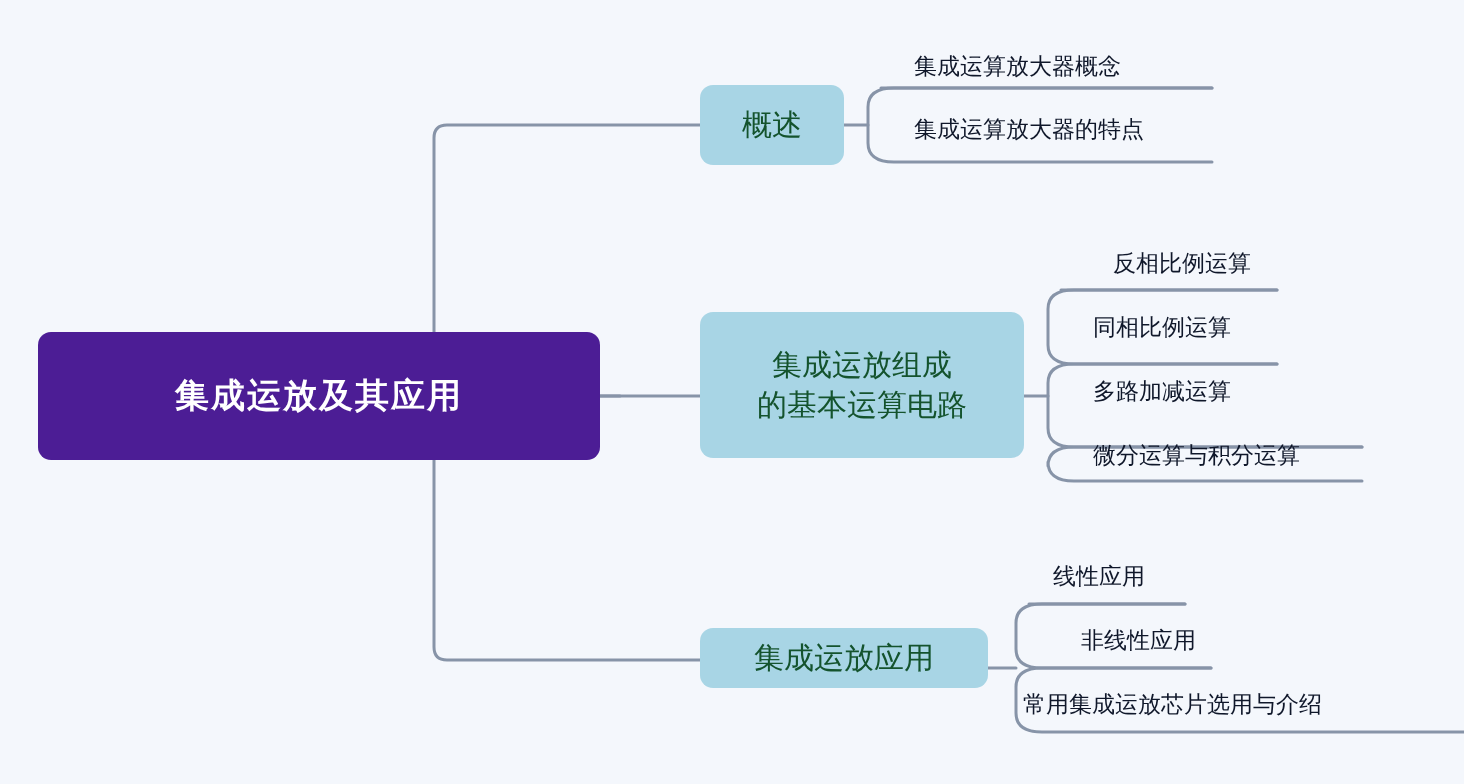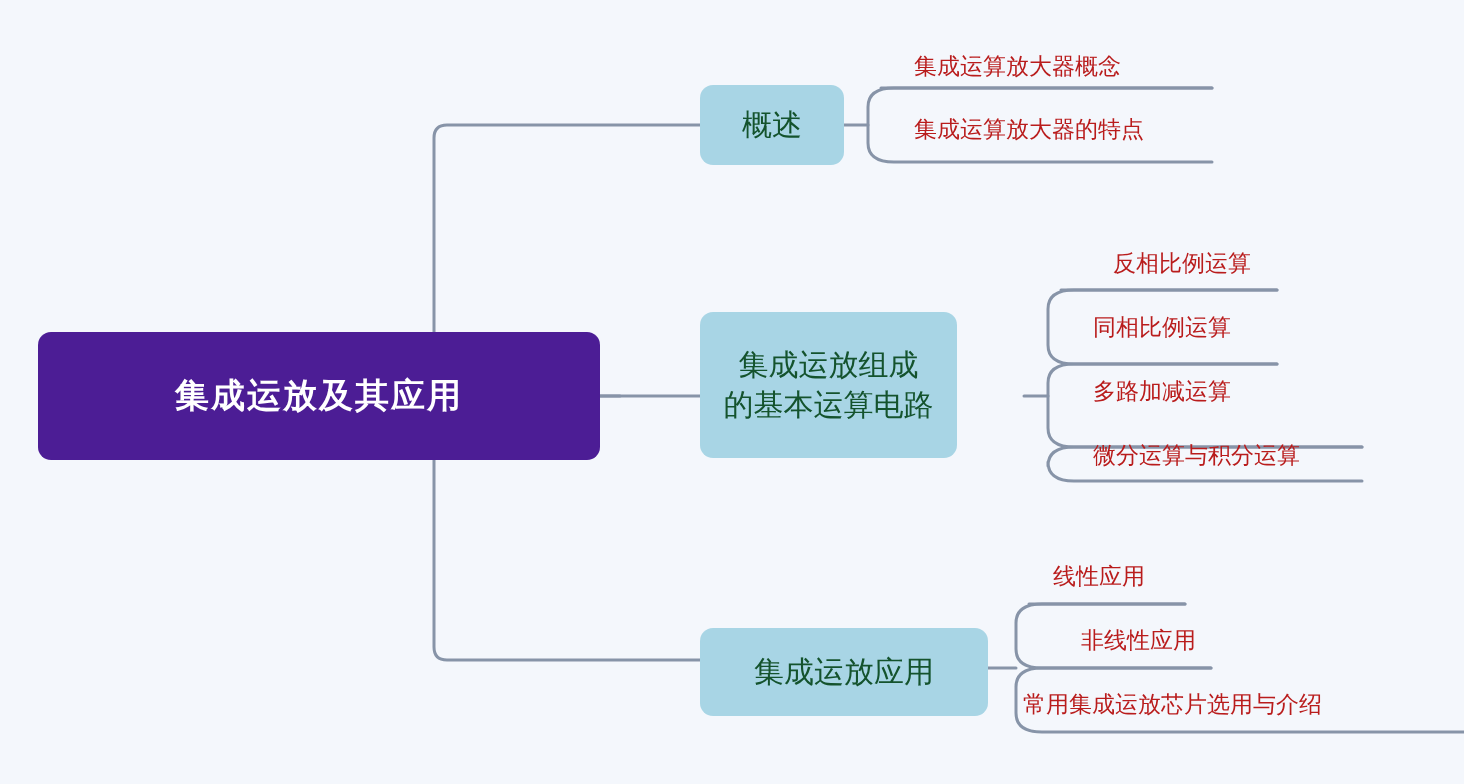--- a/index.html
+++ b/index.html
@@ -44,21 +44,21 @@
   .branch-node {
     background: #a8d5e5;
     border-radius: 13px;
     color: #14532d;
     font-size: 30px;
     line-height: 1.32;
     font-weight: normal;
   }
   .leaf-label {
     position: absolute;
-    color: #b91c1c;
+    color: #0f172a;
     font-size: 23px;
     white-space: nowrap;
     line-height: 1;
   }
 </style>
 </head>
 <body>
 
 <div id="mindmap-root">
 
@@ -89,26 +89,26 @@
   </svg>
 
   <div class="node-box root-node" style="left:38px; top:332px; width:562px; height:128px;">
     <span>集成运放及其应用</span>
   </div>
 
   <div class="node-box branch-node" style="left:700px; top:85px; width:144px; height:80px;">
     <span>概述</span>
   </div>
 
-  <div class="node-box branch-node" style="left:700px; top:312px; width:257px; height:146px; flex-direction:column;">
+  <div class="node-box branch-node" style="left:700px; top:312px; width:324px; height:146px; flex-direction:column;">
     <span>集成运放组成</span>
     <span>的基本运算电路</span>
   </div>
 
-  <div class="node-box branch-node" style="left:700px; top:628px; width:288px; height:88px;">
+  <div class="node-box branch-node" style="left:700px; top:628px; width:288px; height:60px;">
     <span>集成运放应用</span>
   </div>
 
   <div class="leaf-label" style="left:914px; top:55px;">
     <span>集成运算放大器概念</span>
   </div>
   <div class="leaf-label" style="left:914px; top:118px;">
     <span>集成运算放大器的特点</span>
   </div>
 

